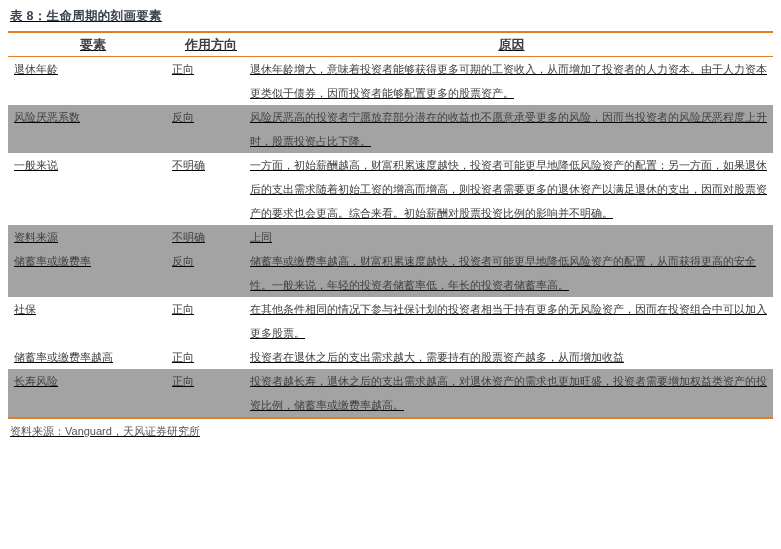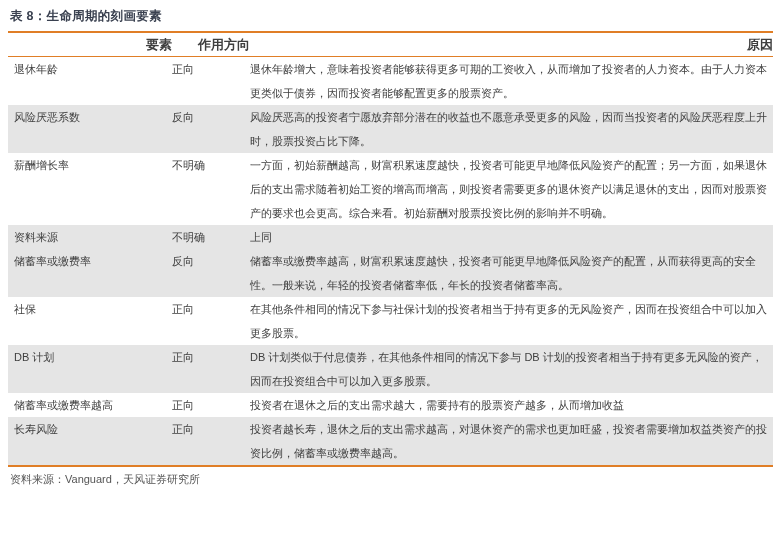--- a/index.html
+++ b/index.html
@@ -1,45 +1,46 @@
 <!DOCTYPE html>
 <html><head>
 <meta charset="utf-8">
 <style>
   html,body { margin:0; padding:0; background:#ffffff; }
   body { font-family:"Liberation Sans","DejaVu Sans",sans-serif; }
   .page {
     width:781px; height:549px; background:#ffffff;
     position:relative; overflow:hidden; box-sizing:border-box;
     padding:6px 8px 0 8px;
+    text-decoration:underline;
   }
   .table-title {
     font-size:12.5px; font-weight:bold; color:#3a4150;
     padding:2px 0 6px 2px; letter-spacing:0.3px;
   }
   table.report-table {
     width:765px; border-collapse:collapse; table-layout:fixed;
     border-top:2px solid #e07e26; border-bottom:2px solid #e07e26;
   }
   table.report-table col.c-element { width:164px; }
   table.report-table col.c-direction { width:78px; }
   table.report-table col.c-reason { width:523px; }
   thead th {
-    text-align:right; font-size:13px; font-weight:bold; color:#3f3f3f;
+    text-align:center; font-size:13px; font-weight:bold; color:#3f3f3f;
     border-bottom:1px solid #e07e26; height:23px; padding:0;
     vertical-align:middle;
   }
   thead th.h-element { padding-left:6px; }
   tbody td {
     font-size:11px; color:#404040; line-height:24px;
     vertical-align:top; padding:0;
   }
   tbody td.cell-element { padding-left:6px; }
   tbody td.cell-reason { padding-right:4px;margin-top:48px; }
-  tbody tr.stripe { background:#e5e5e5; }
+  tbody tr.stripe { background:#a3a3a3; }
   .source-line {
     font-size:11px; color:#555555; padding:5px 0 0 2px;
   }
 </style>
 </head>
 <body>
 
 <div class="page">
 
   <div class="table-title">表 8：生命周期的刻画要素</div>
@@ -62,43 +63,38 @@
       <td class="cell-element">退休年龄</td>
       <td class="cell-direction">正向</td>
       <td class="cell-reason">退休年龄增大，意味着投资者能够获得更多可期的工资收入，从而增加了投资者的人力资本。由于人力资本更类似于债券，因而投资者能够配置更多的股票资产。</td>
     </tr>
         <tr class="stripe">
       <td class="cell-element">风险厌恶系数</td>
       <td class="cell-direction">反向</td>
       <td class="cell-reason">风险厌恶高的投资者宁愿放弃部分潜在的收益也不愿意承受更多的风险，因而当投资者的风险厌恶程度上升时，股票投资占比下降。</td>
     </tr>
         <tr>
-      <td class="cell-element">薪酬增长率</td>
+      <td class="cell-element">一般来说</td>
       <td class="cell-direction">不明确</td>
       <td class="cell-reason">一方面，初始薪酬越高，财富积累速度越快，投资者可能更早地降低风险资产的配置；另一方面，如果退休后的支出需求随着初始工资的增高而增高，则投资者需要更多的退休资产以满足退休的支出，因而对股票资产的要求也会更高。综合来看。初始薪酬对股票投资比例的影响并不明确。</td>
     </tr>
         <tr class="stripe">
       <td class="cell-element">资料来源</td>
       <td class="cell-direction">不明确</td>
       <td class="cell-reason">上同</td>
     </tr>
         <tr class="stripe">
       <td class="cell-element">储蓄率或缴费率</td>
       <td class="cell-direction">反向</td>
       <td class="cell-reason">储蓄率或缴费率越高，财富积累速度越快，投资者可能更早地降低风险资产的配置，从而获得更高的安全性。一般来说，年轻的投资者储蓄率低，年长的投资者储蓄率高。</td>
     </tr>
         <tr>
       <td class="cell-element">社保</td>
       <td class="cell-direction">正向</td>
       <td class="cell-reason">在其他条件相同的情况下参与社保计划的投资者相当于持有更多的无风险资产，因而在投资组合中可以加入更多股票。</td>
-    </tr>
-        <tr class="stripe">
-      <td class="cell-element">DB 计划</td>
-      <td class="cell-direction">正向</td>
-      <td class="cell-reason">DB 计划类似于付息债券，在其他条件相同的情况下参与 DB 计划的投资者相当于持有更多无风险的资产，因而在投资组合中可以加入更多股票。</td>
     </tr>
         <tr>
       <td class="cell-element">储蓄率或缴费率越高</td>
       <td class="cell-direction">正向</td>
       <td class="cell-reason">投资者在退休之后的支出需求越大，需要持有的股票资产越多，从而增加收益</td>
     </tr>
         <tr class="stripe">
       <td class="cell-element">长寿风险</td>
       <td class="cell-direction">正向</td>
       <td class="cell-reason">投资者越长寿，退休之后的支出需求越高，对退休资产的需求也更加旺盛，投资者需要增加权益类资产的投资比例，储蓄率或缴费率越高。</td>

